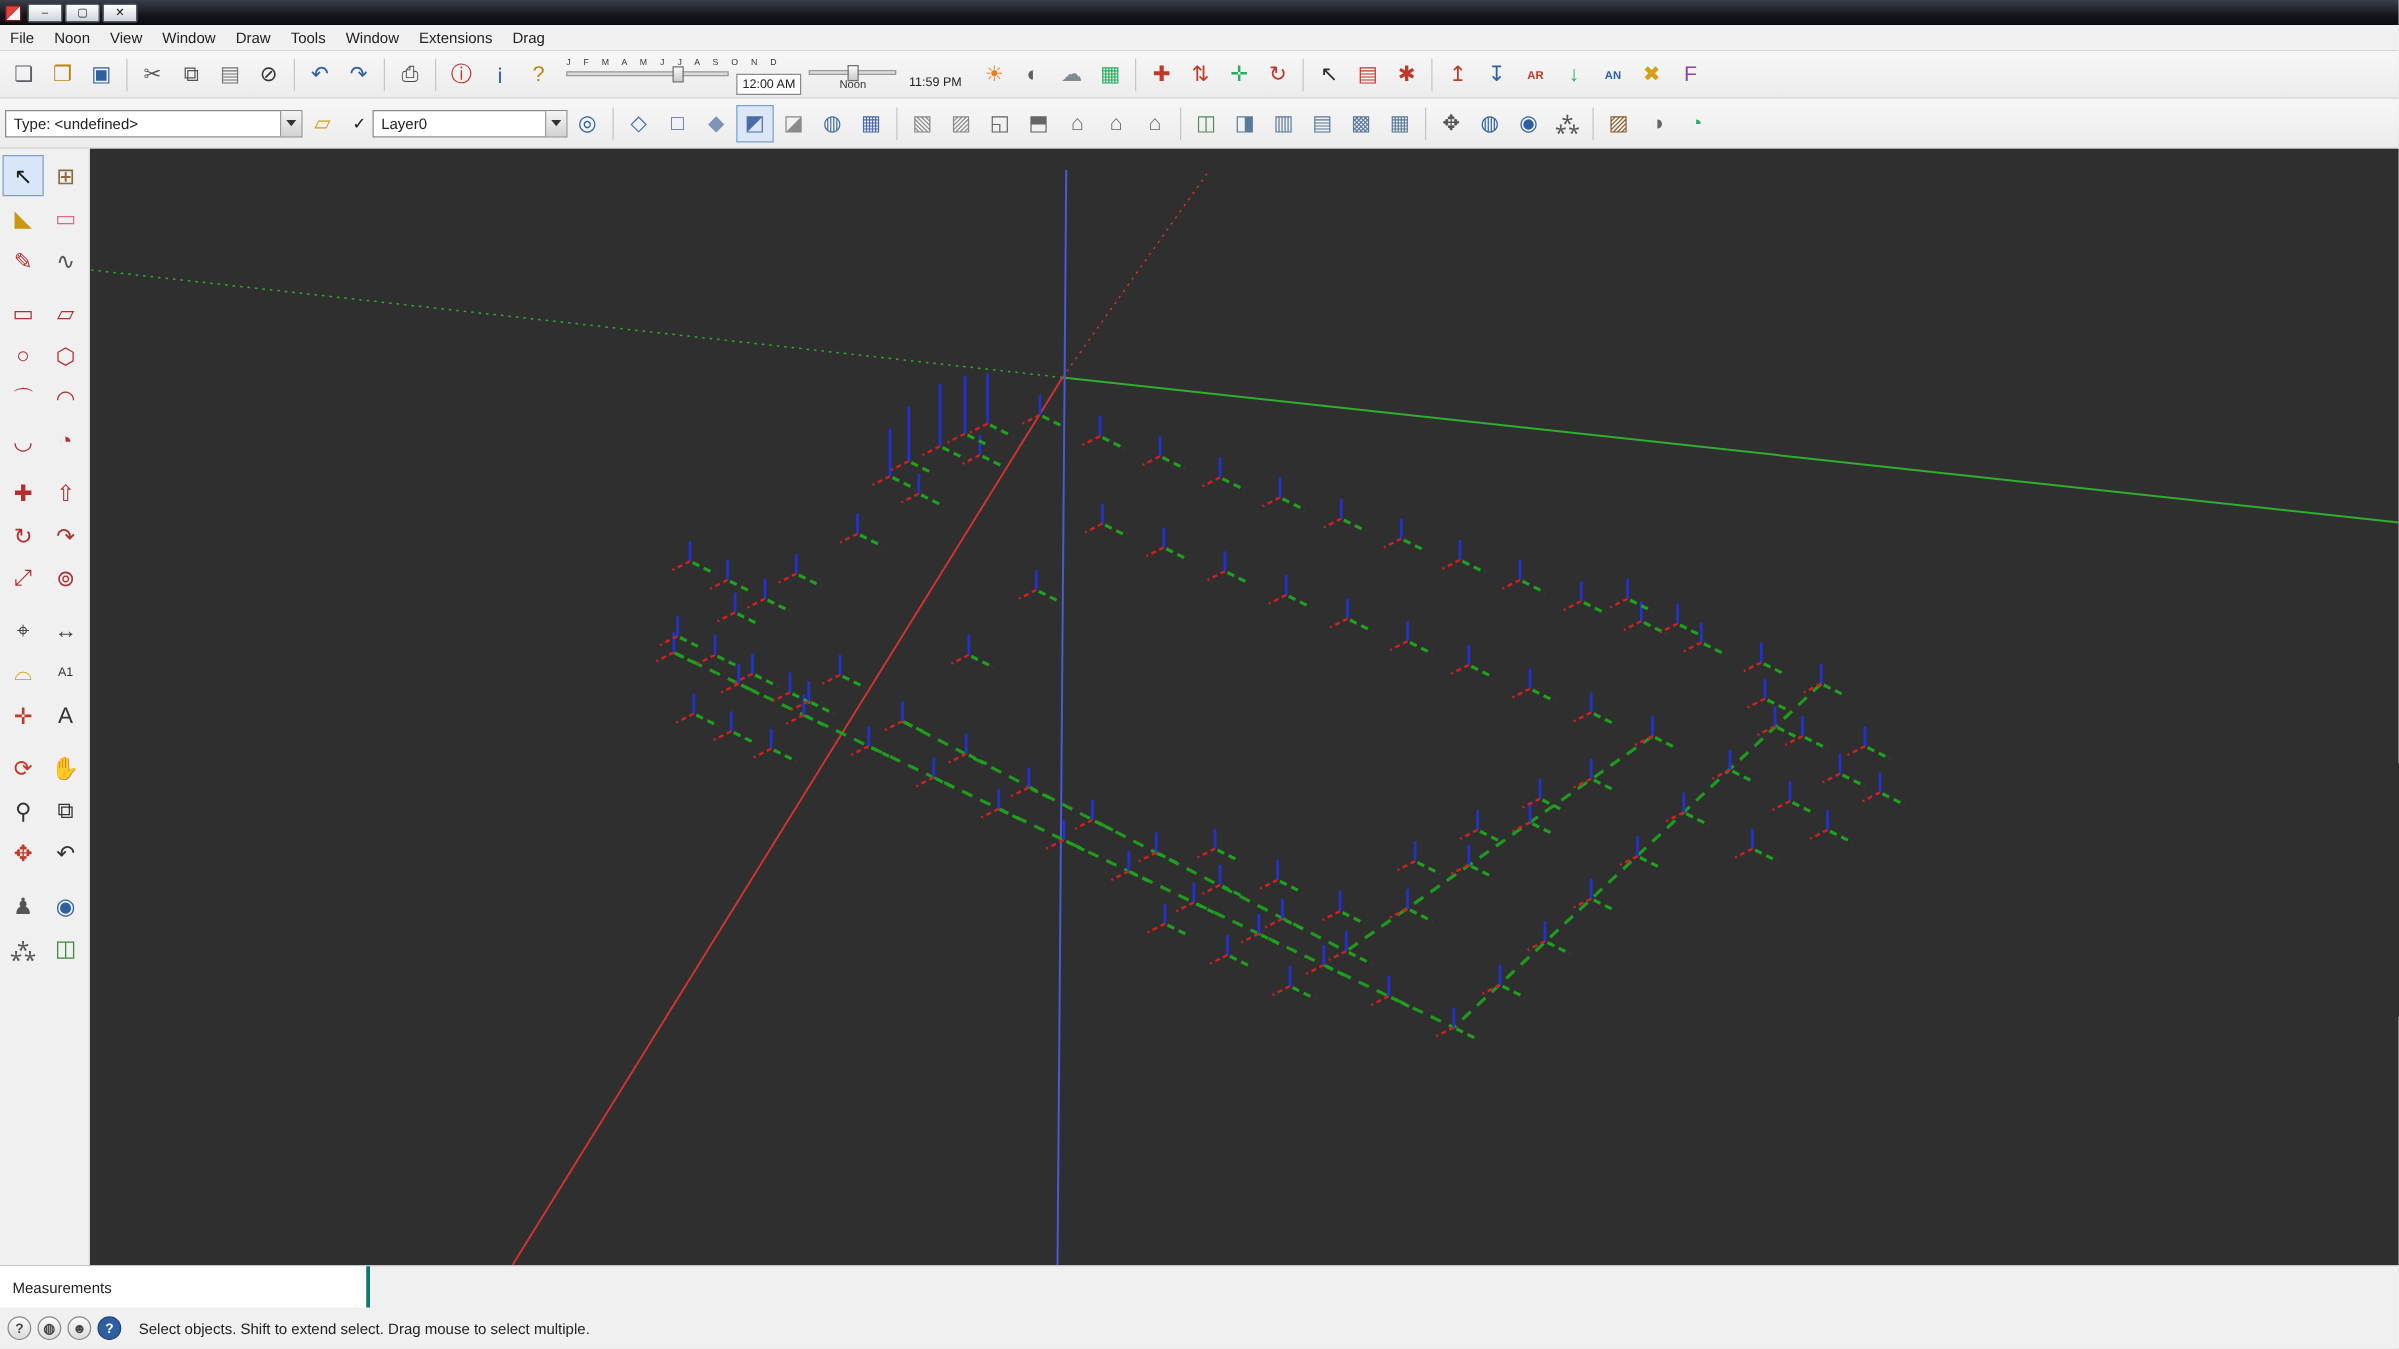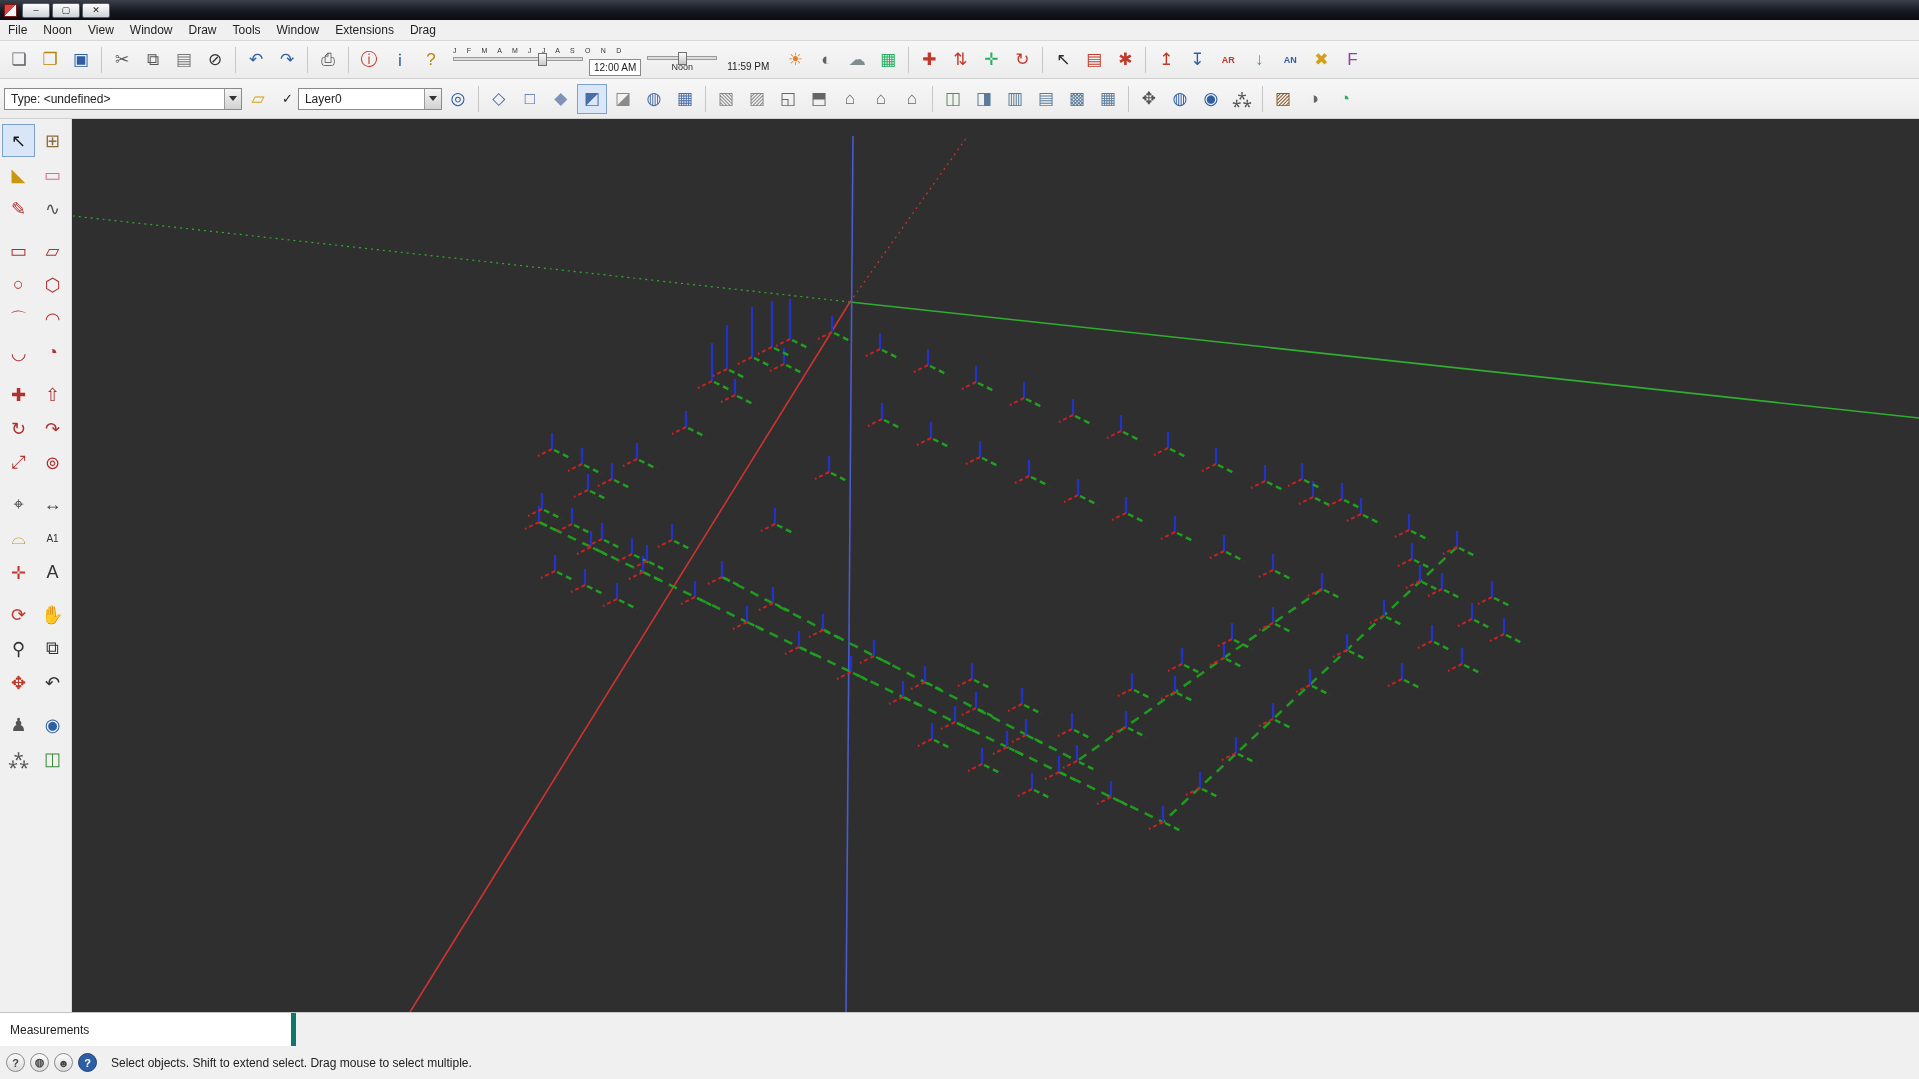--- a/index.html
+++ b/index.html
@@ -63,21 +63,21 @@
   .ptool.pressed { background:#d8e6f8; border:1px solid #7da2ce; }
   .ptool .small-glyph { font-size:10px; font-weight:normal; }
   .pgap { grid-column:1 / span 2; height:7px; }
 
   .viewport { flex:1; position:relative; background:#2f2f2f; overflow:hidden; }
   .viewport svg { position:absolute; inset:0; width:100%; height:100%; }
 
   
   .measurebar { height:34px; background:#f0f0f0; border-top:1px solid #c5c5c5;
     display:flex; align-items:stretch; }
-  .measure-box { width:296px; background:#fff; border-right:5px solid #0f766e;
+  .measure-box { width:296px; background:#fff; border-right:3px solid #0f766e;
     display:flex; align-items:center; font-size:12px; color:#222; padding-left:10px; gap:10px; }
   .measure-value { flex:1; height:22px; margin-right:6px; background:#fff; }
 
   
   .statusbar { height:33px; background:#f0f0f0; display:flex; align-items:center;
     gap:6px; padding-left:6px; font-size:12px; color:#222; }
   .sicon { width:19px; height:19px; border-radius:50%; border:1px solid #8a8a8a;
     background:linear-gradient(#fbfbfb,#dcdcdc); display:flex; align-items:center;
     justify-content:center; font-size:11px; font-weight:bold; flex:none; }
   .sicon.blue { background:#2e5fa3; border-color:#1f4276; }
@@ -244,21 +244,21 @@
     <span class="combo-arrow">
       <span class="tri-down"></span>
     </span>
   </div>
   <div style="display:flex;align-items:center;">
       <button class="tbtn">
         <span style="color: rgb(212, 160, 23);">▱</span>
       </button>
     </div>
   <span class="check-glyph">✓</span>
-  <div class="combo" style="width:144px;">
+  <div class="combo" style="width:156px;">
     <span class="combo-text">Layer0</span>
     <span class="combo-arrow">
       <span class="tri-down"></span>
     </span>
   </div>
   <div style="display:flex;align-items:center;">
       <button class="tbtn">
         <span style="color: rgb(46, 95, 163);">◎</span>
       </button>
     </div>

